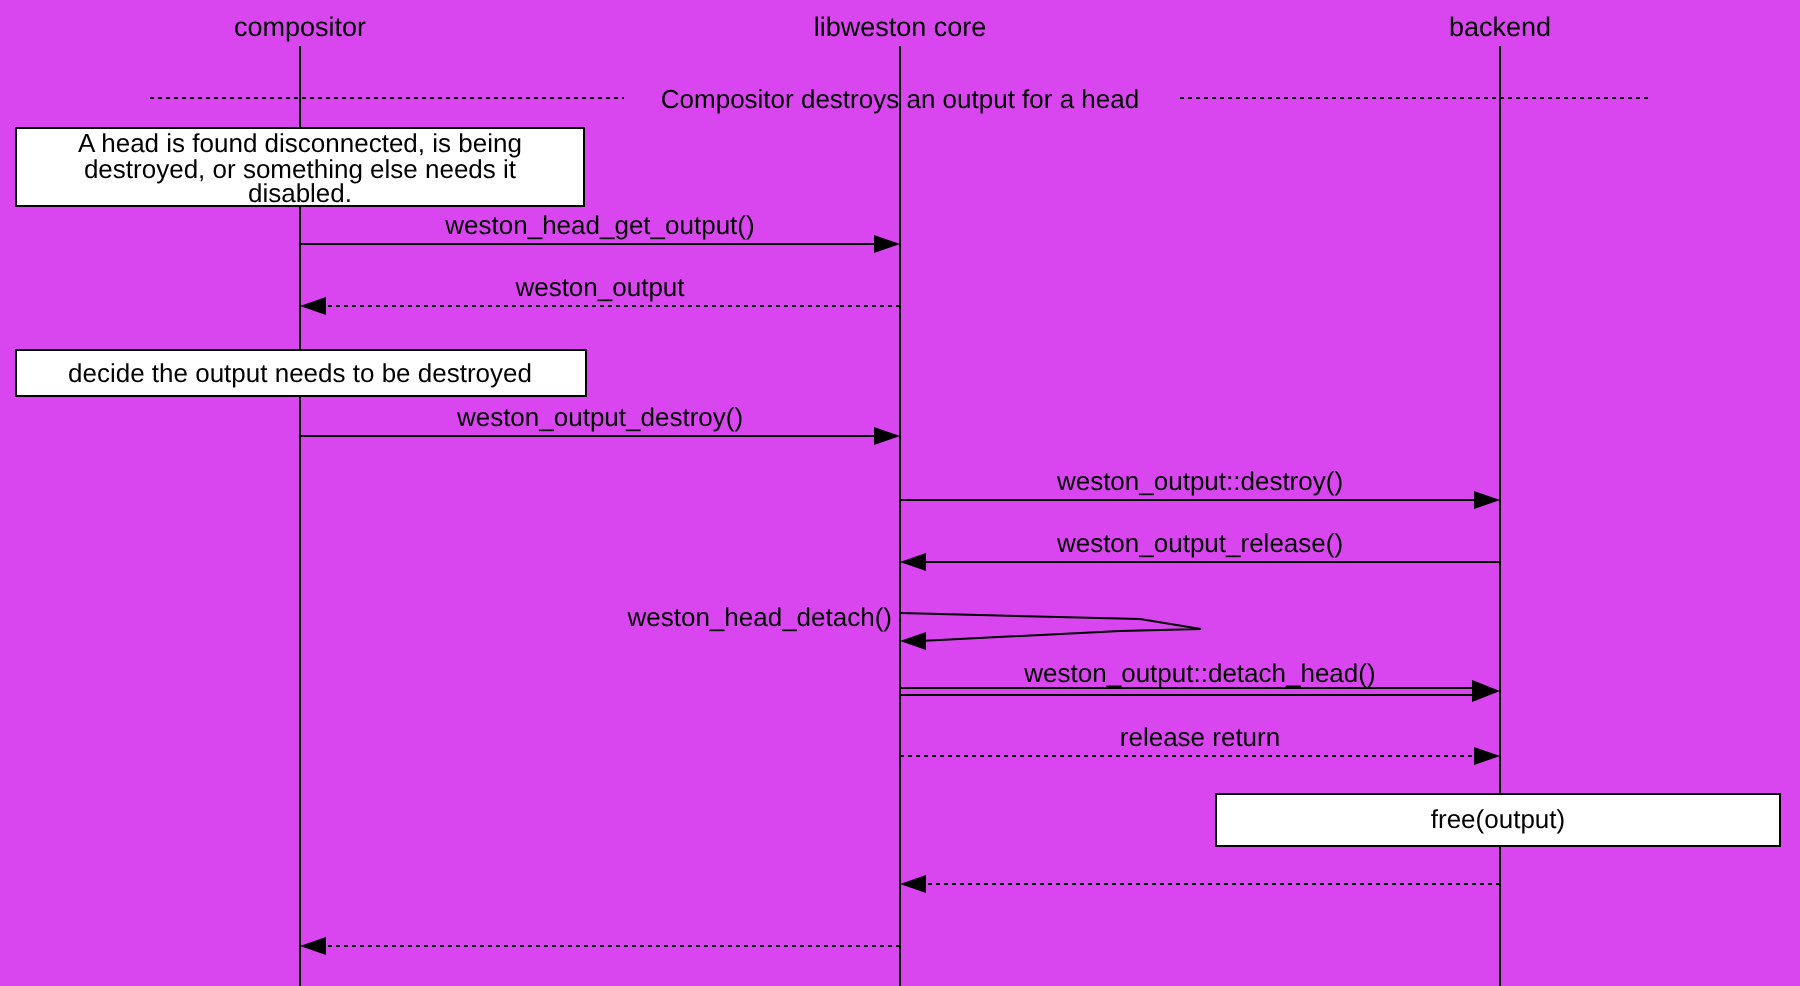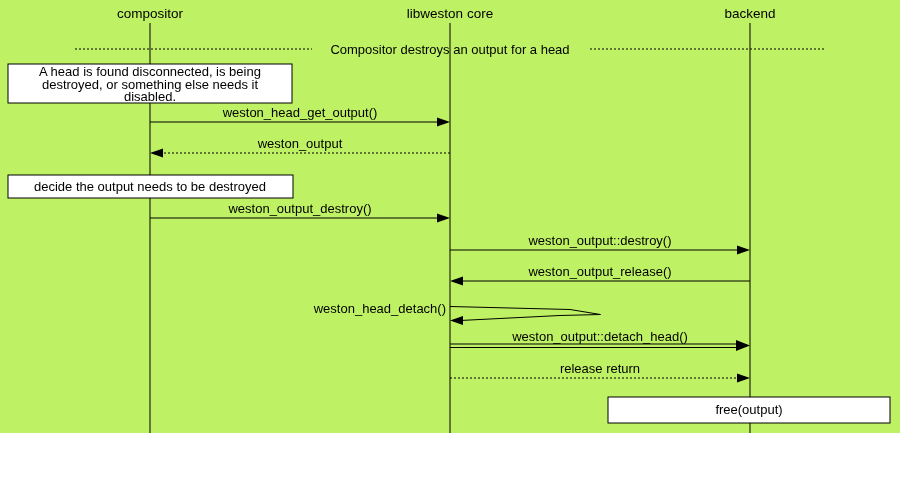--- a/index.html
+++ b/index.html
@@ -3,22 +3,22 @@
 <meta charset="utf-8">
 <style>
   html, body {
     margin: 0;
     padding: 0;
     background: #ffffff;
   }
   .stage {
     position: relative;
     width: 900px;
-    height: 433px;
-    background: #bef264;
+    height: 493px;
+    background: #d946ef;
     overflow: hidden;
   }
   svg {
     display: block;
   }
   text {
     font-family: "Liberation Sans", sans-serif;
     font-size: 13px;
     fill: #000000;
   }

